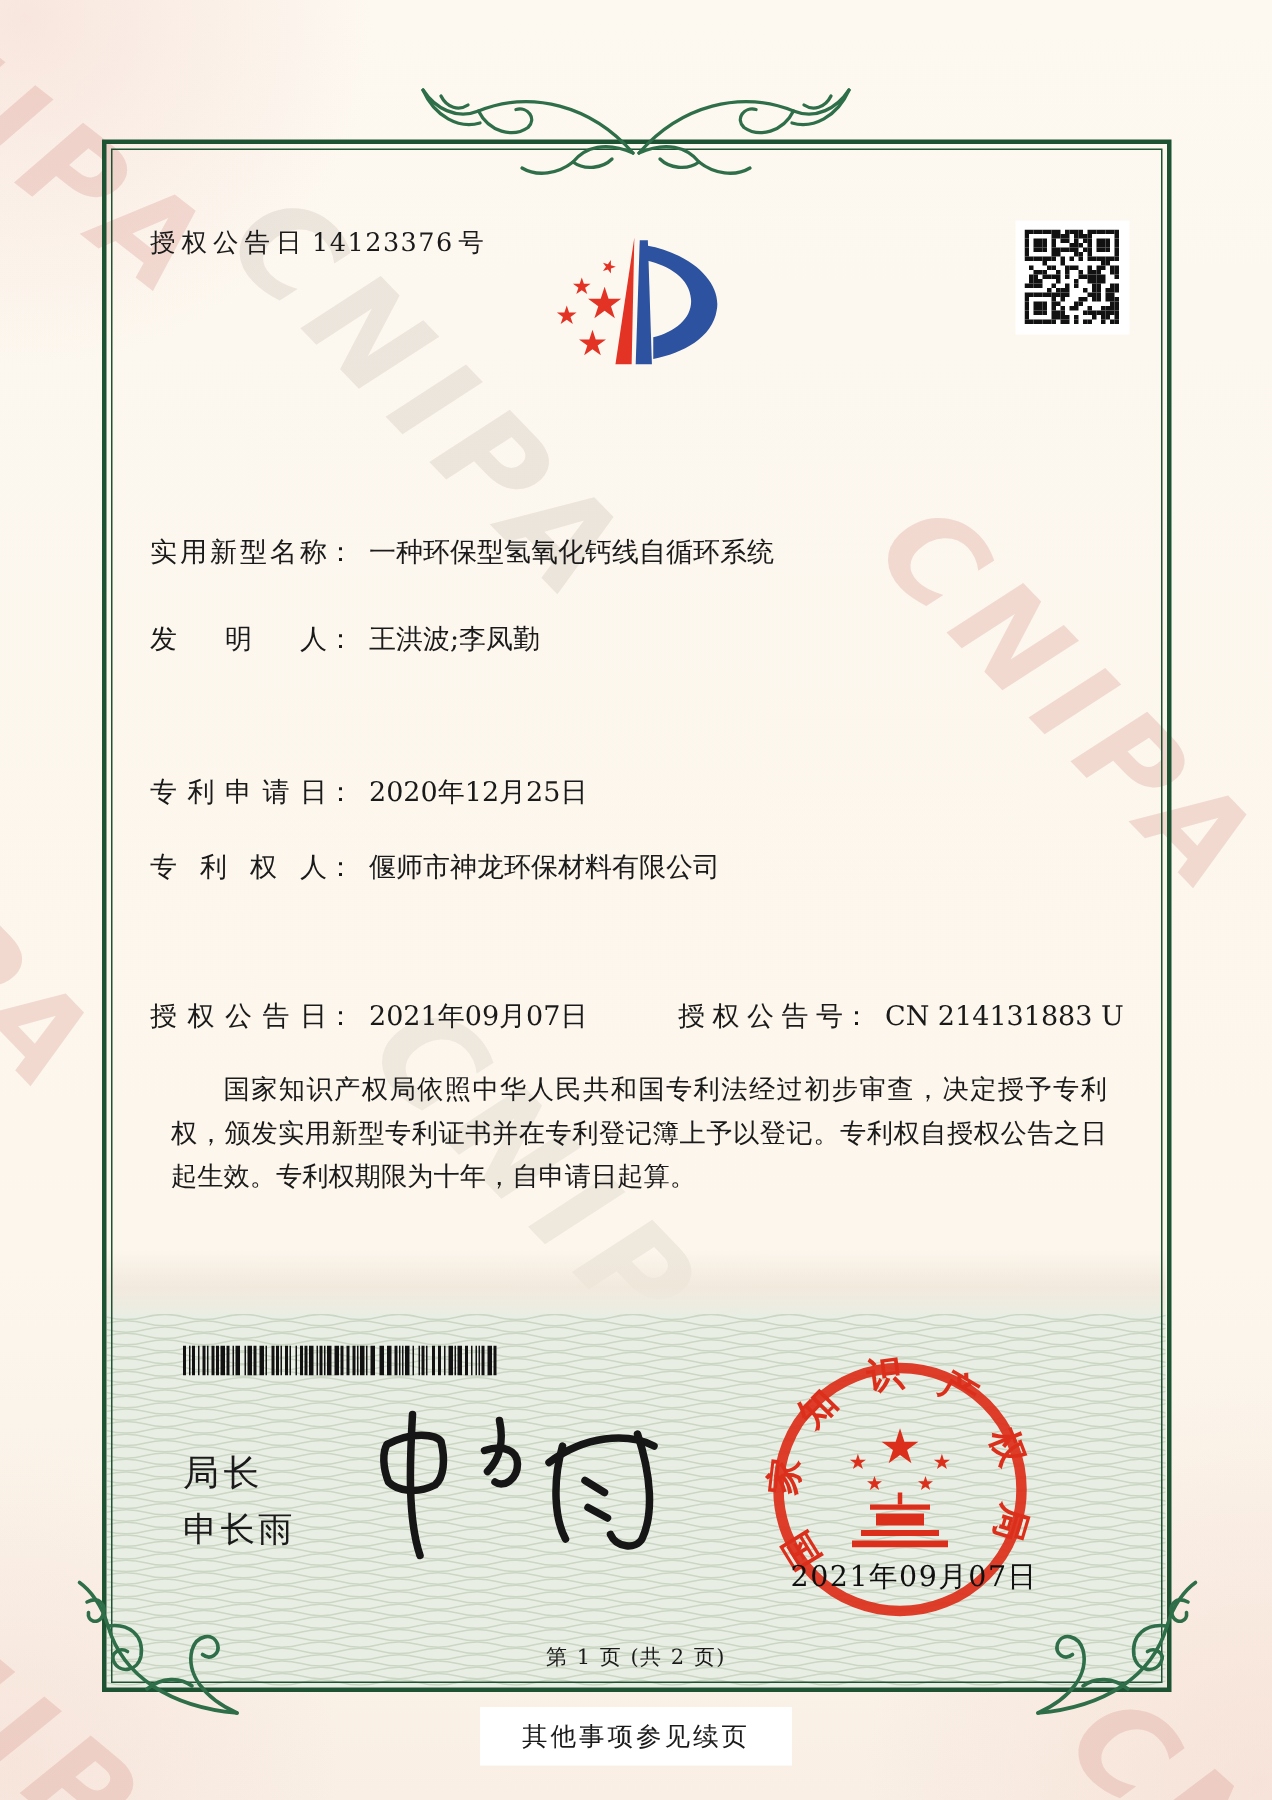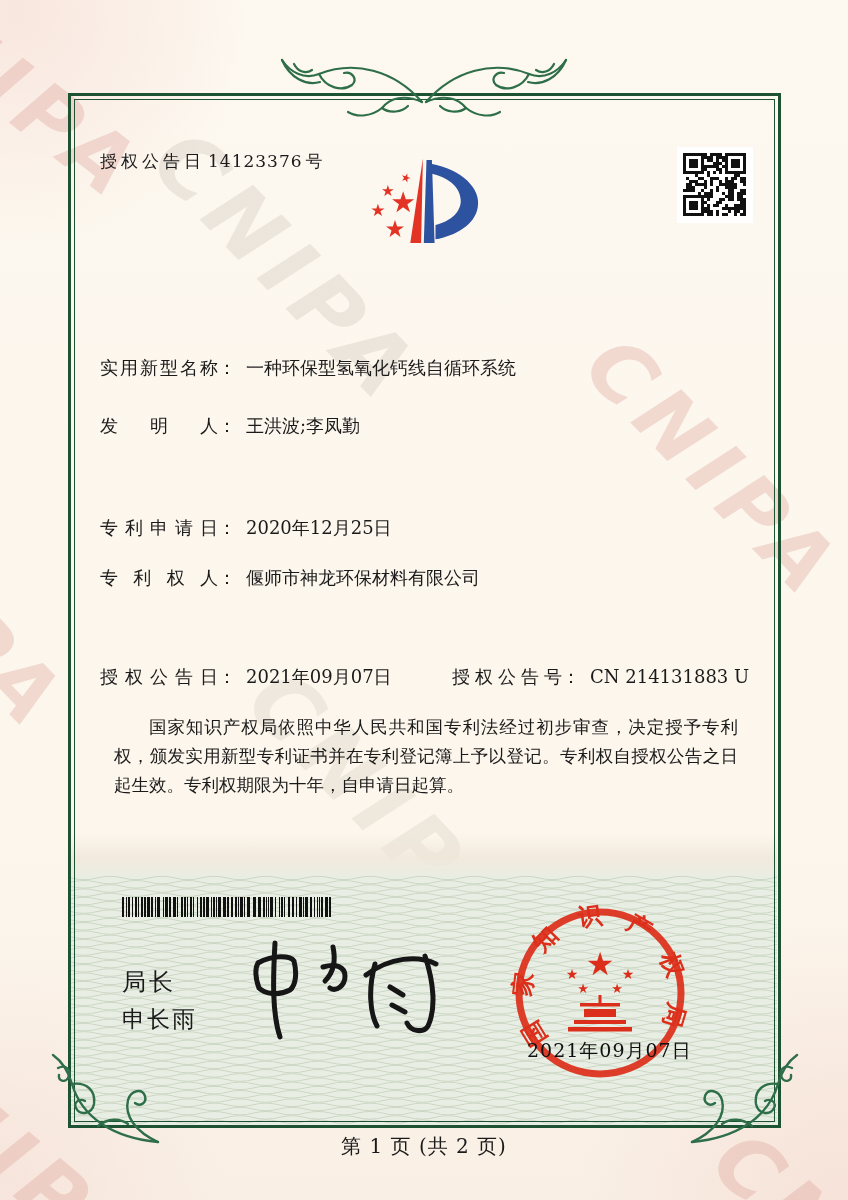--- a/index.html
+++ b/index.html
@@ -57,21 +57,21 @@
   
   .band{position:absolute;left:71px;top:876px;width:706px;height:249px;background:#e9eee4;}
   .band-fade{position:absolute;left:71px;top:833px;width:706px;height:46px;
       background:linear-gradient(180deg,rgba(246,233,224,.0),rgba(240,230,218,.8) 55%,rgba(233,238,228,1));}
   .barcode{position:absolute;left:122px;top:897px;}
   .sig-title{position:absolute;left:122px;top:966px;font-size:24px;letter-spacing:3px;}
   .sig-name{position:absolute;left:122px;top:1004px;font-size:23px;letter-spacing:2px;}
   .sig-hand{position:absolute;left:238px;top:933px;}
   .seal{position:absolute;left:510px;top:903px;}
   .seal-date{position:absolute;left:527px;top:1038px;font-size:19px;letter-spacing:1px;color:#101010;}
-  .page-no{position:absolute;left:0;top:1096px;width:100%;text-align:center;font-size:20px;letter-spacing:1px;margin-top:37px;}
+  .page-no{position:absolute;left:0;top:1096px;width:100%;text-align:center;font-size:14px;letter-spacing:1px;}
   
   .bottom-note{position:absolute;left:50%;top:1138px;transform:translateX(-50%);
       background:#ffffff;padding:8px 28px;font-size:17px;letter-spacing:2px;}
   svg{display:block;}
 </style>
 </head>
 <body>
 
 <div class="page">
 
@@ -588,14 +588,15 @@
       <rect x="-20" y="10" width="40" height="3.5"></rect>
       <rect x="-16" y="16" width="32" height="8"></rect>
       <rect x="-26" y="27" width="52" height="4"></rect>
       <rect x="-32" y="34" width="64" height="4.5"></rect>
     </g>
   </svg>
   <div class="seal-date">2021年09月07日</div>
 
   <div class="page-no">第 1 页 (共 2 页)</div>
 
+  <div class="bottom-note">其他事项参见续页</div>
 
 </div>
 
 </body></html>

